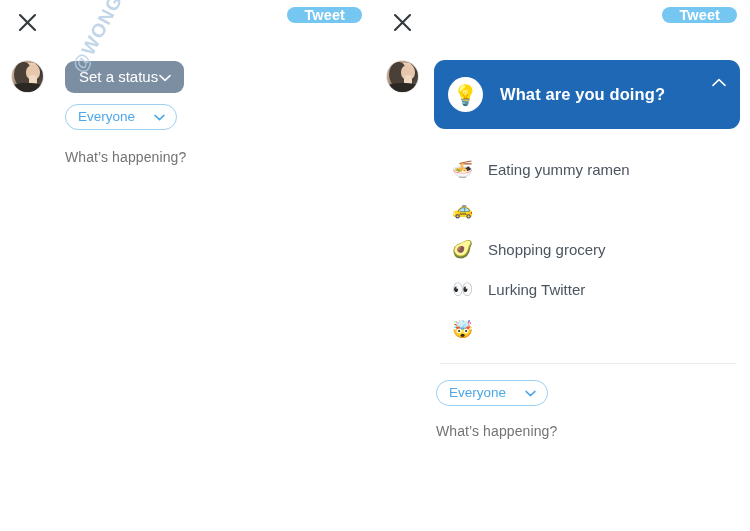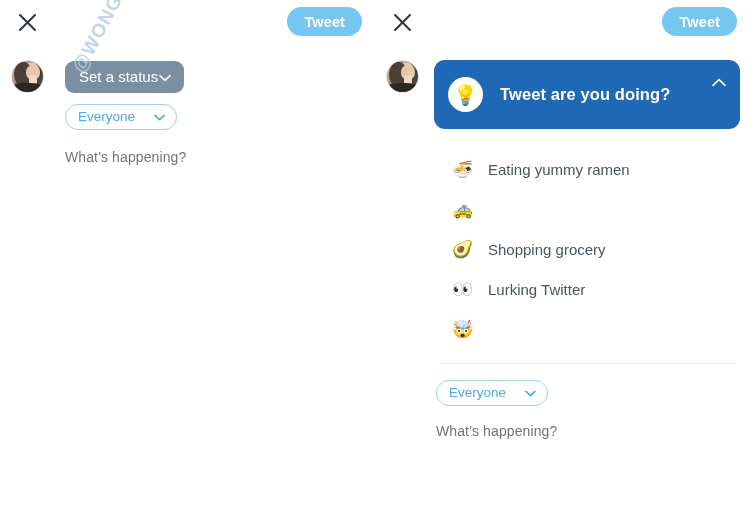--- a/index.html
+++ b/index.html
@@ -41,21 +41,21 @@
     display: flex;
     align-items: center;
     justify-content: center;
     cursor: pointer;
   }
   .close-btn svg { display: block; }
   .tweet-btn {
     position: absolute;
     right: 13px;
     top: 7px;
-    height: 29px;
+    height: 16px;
     min-width: 69px;
     padding: 0 17px;
     border-radius: 15px;
     background: #76c6f2;
     color: #ffffff;
     font-size: 14.5px;
     font-weight: bold;
     display: flex;
     align-items: center;
     justify-content: center;
@@ -338,21 +338,21 @@
         <div class="av-hair"></div>
         <div class="av-face"></div>
         <div class="av-hand"></div>
         <div class="av-shoulder"></div>
       </div>
 
       <div class="right-col">
 
         <div class="banner">
           <div class="banner-bulb">💡</div>
-          <div class="banner-title">Tweet are you doing?</div>
+          <div class="banner-title">What are you doing?</div>
           <div class="banner-chev">
             <svg width="14" height="9" viewBox="0 0 14 9" aria-hidden="true">
               <polyline points="1,7.4 7,1.6 13,7.4" fill="none" stroke="#ffffff" stroke-width="1.5" stroke-linecap="round" stroke-linejoin="round"></polyline>
             </svg>
           </div>
         </div>
 
         <div class="status-list">
           <div class="status-item">
             <span class="status-emoji">🍜</span>

